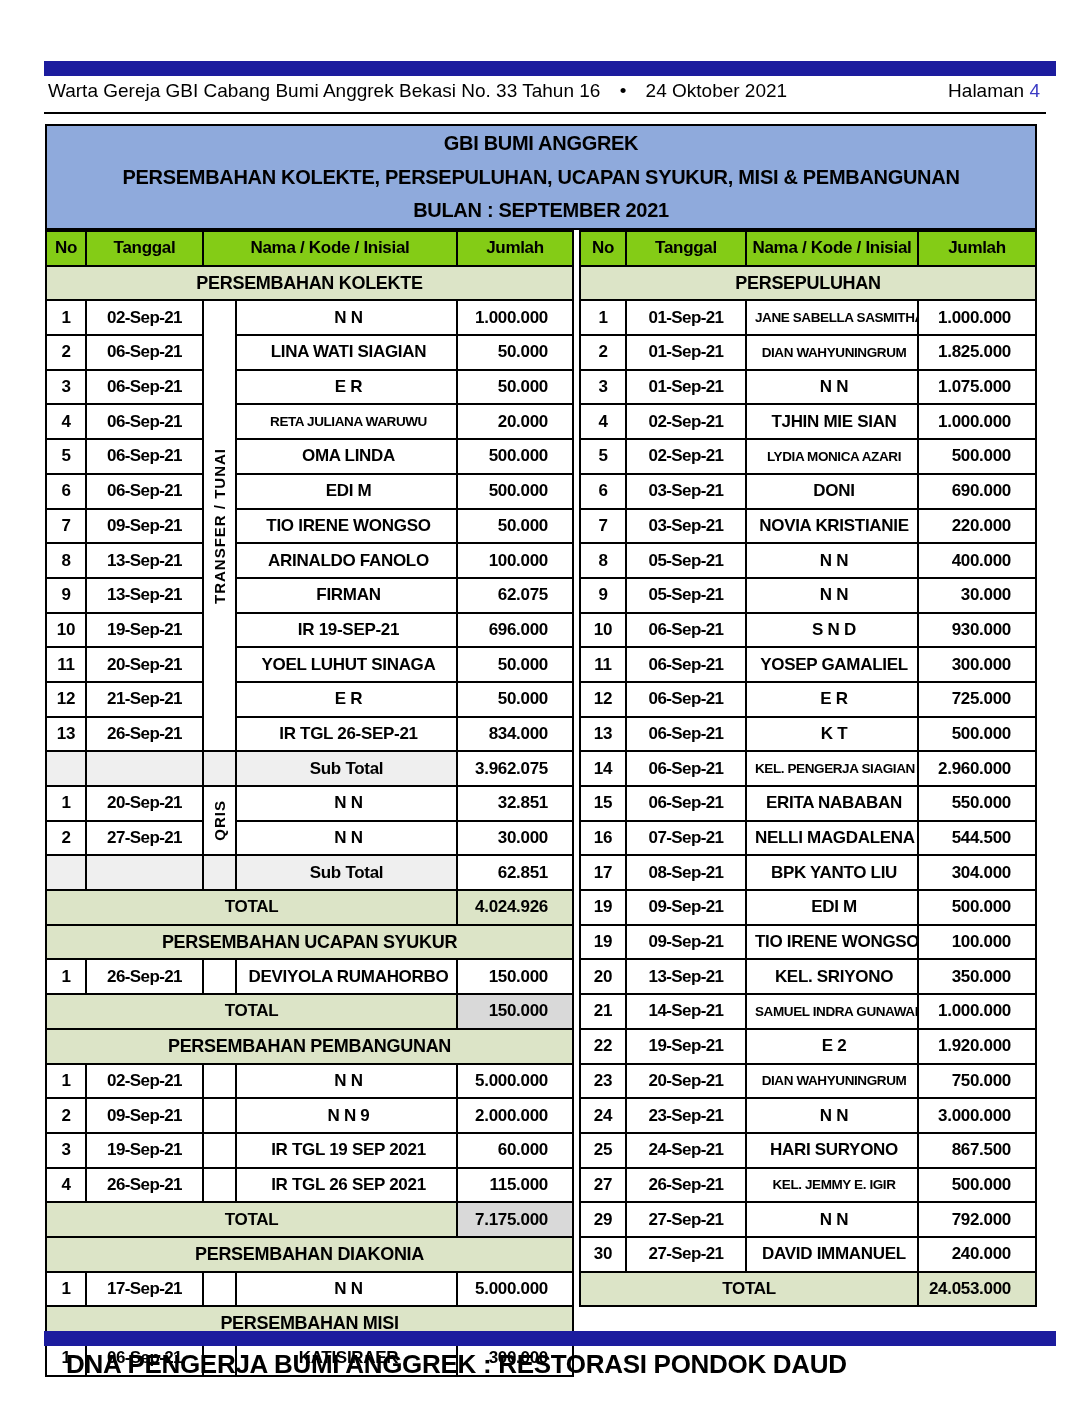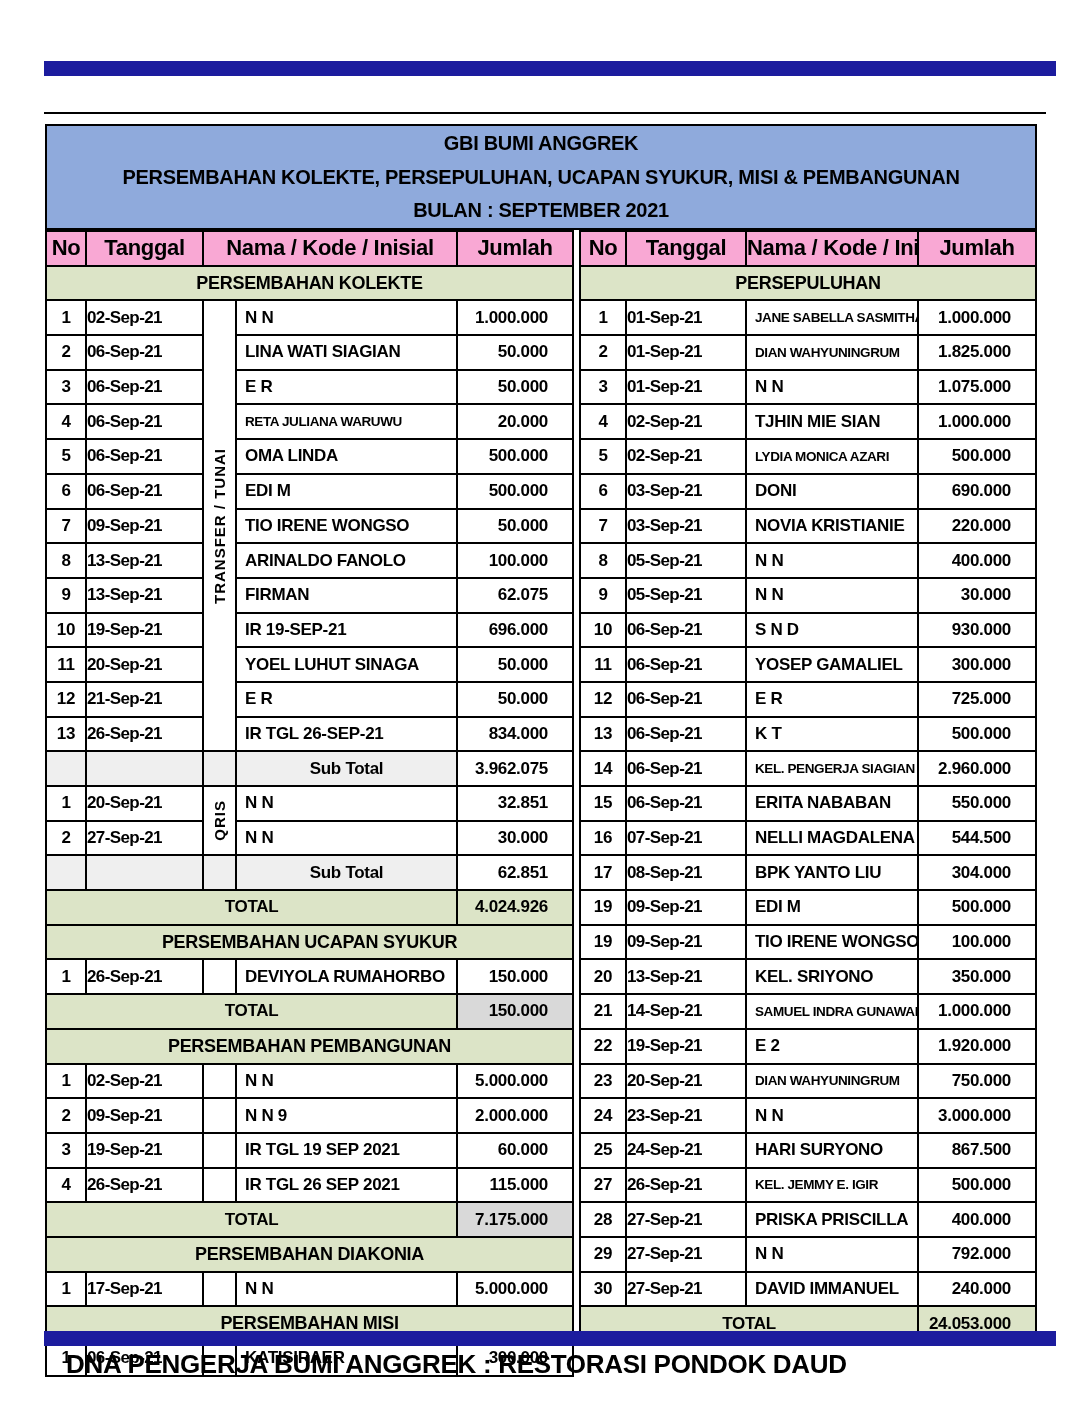--- a/index.html
+++ b/index.html
@@ -24,25 +24,25 @@
              letter-spacing:-0.3px;}
   .tables-row{display:flex;align-items:flex-start;}
   .spacer{width:9px;}
 
   table{border-collapse:collapse;table-layout:fixed;}
   td{border:2px solid #000;height:32.7px;padding:0;font-weight:bold;font-size:17px;
      letter-spacing:-0.3px;overflow:hidden;white-space:nowrap;vertical-align:middle;}
   .t-left{width:527px;}
   .t-right{width:456px;}
 
-  .colhead td{background:#f9a8d4;text-align:center;font-size:22px;margin-top:44px;}
+  .colhead td{background:#84cc16;text-align:center;font-size:17px;margin-top:44px;}
   .sec{background:#dce4c7;text-align:center;font-size:18px;}
   .c-no{text-align:center;}
-  .c-date{letter-spacing:-0.6px;}
-  .c-name{text-align:left;padding-left:8px;padding-right:4px;}
+  .c-date{text-align:center;letter-spacing:-0.6px;}
+  .c-name{text-align:center;padding-left:8px;padding-right:4px;}
   .c-amt{text-align:right;padding-right:24px;}
   .lbl{text-align:center;}
   .sm{font-size:13.5px;letter-spacing:-0.4px;}
 
   .bg-lgray{background:#efefef;}
   .bg-gray{background:#d9d9d9;}
   .bg-green{background:#dce4c7;}
 
   .c-cat{text-align:center;}
   .vert{writing-mode:vertical-rl;transform:rotate(180deg);margin:0 auto;
@@ -52,20 +52,31 @@
   .footer-text{position:absolute;top:1349px;left:66px;font-weight:bold;font-size:26px;
                letter-spacing:-0.3px;}
 </style>
 </head>
 <body>
 
 <div class="page">
 
   <div class="bar top"></div>
 
+  <div class="nl-header">
+    <div>
+      <span>Warta Gereja GBI Cabang Bumi Anggrek Bekasi No. 33  Tahun 16</span>
+      <span style="margin:0 14px;">•</span>
+      <span>24 Oktober 2021</span>
+    </div>
+    <div>
+      <span>Halaman</span>
+      <span class="pgnum">4</span>
+    </div>
+  </div>
 
   <div class="rule"></div>
 
   <div class="table-block">
 
     <div class="tbl-title">
       <div>GBI BUMI ANGGREK</div>
       <div>PERSEMBAHAN KOLEKTE, PERSEPULUHAN, UCAPAN SYUKUR, MISI &amp; PEMBANGUNAN</div>
       <div>BULAN : SEPTEMBER 2021</div>
     </div>
@@ -455,26 +466,20 @@
           <td class="c-name">HARI SURYONO</td>
           <td class="c-amt">867.500</td>
         </tr>
         <tr>
           <td class="c-no">27</td>
           <td class="c-date">26-Sep-21</td>
           <td class="c-name sm">KEL. JEMMY E. IGIR</td>
           <td class="c-amt">500.000</td>
         </tr>
         <tr>
-          <td class="c-no">28</td>
-          <td class="c-date">27-Sep-21</td>
-          <td class="c-name">PRISKA PRISCILLA</td>
-          <td class="c-amt">400.000</td>
-        </tr>
-        <tr>
           <td class="c-no">29</td>
           <td class="c-date">27-Sep-21</td>
           <td class="c-name">N N</td>
           <td class="c-amt">792.000</td>
         </tr>
         <tr>
           <td class="c-no">30</td>
           <td class="c-date">27-Sep-21</td>
           <td class="c-name">DAVID IMMANUEL</td>
           <td class="c-amt">240.000</td>

